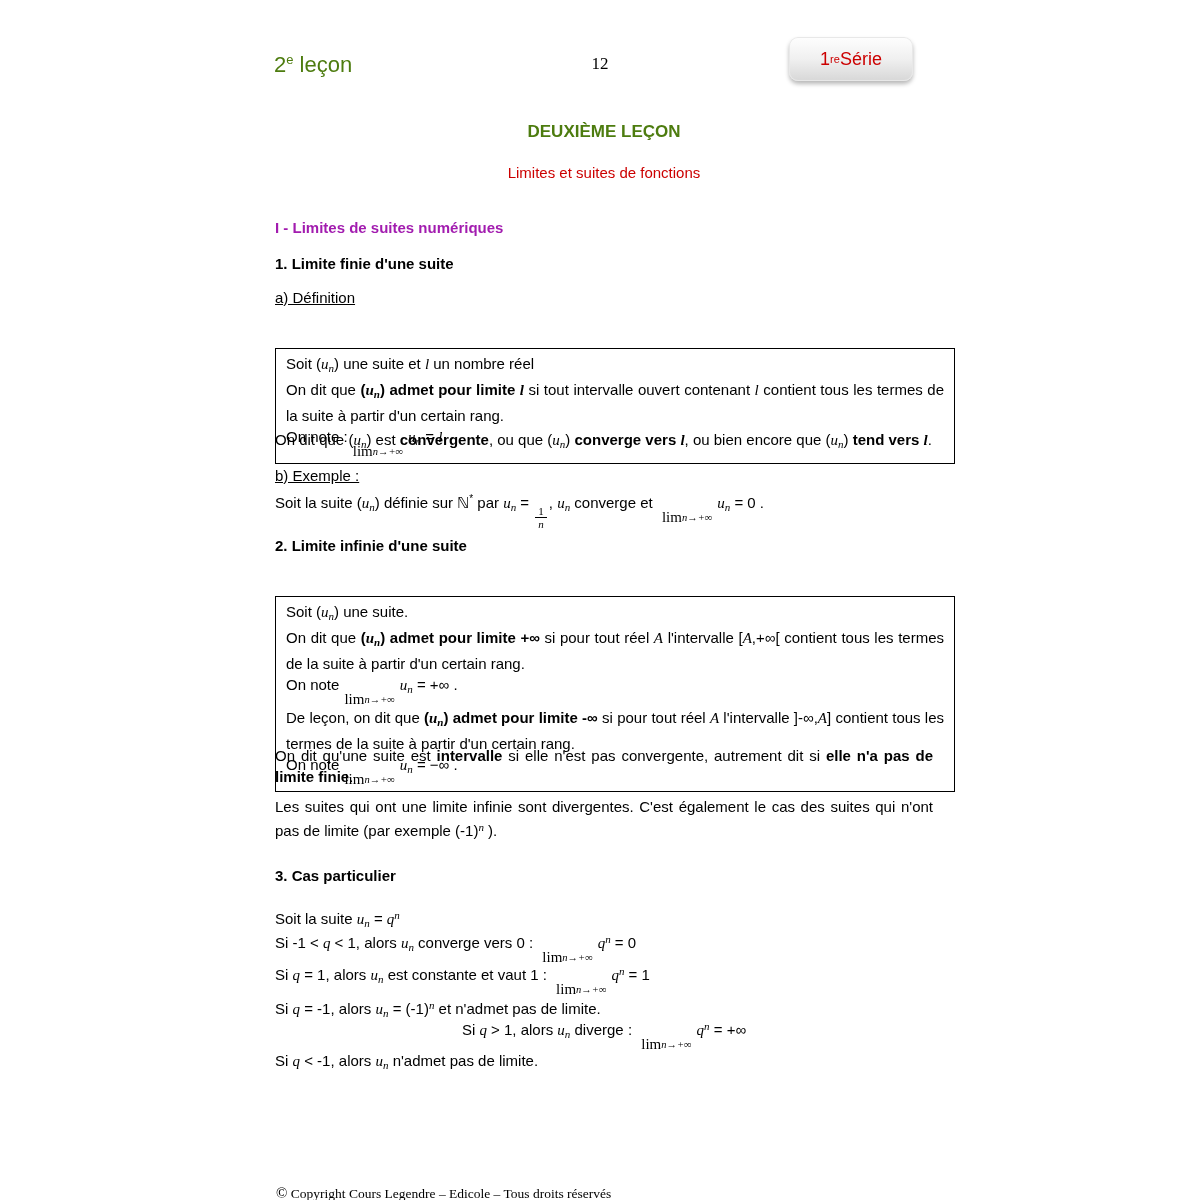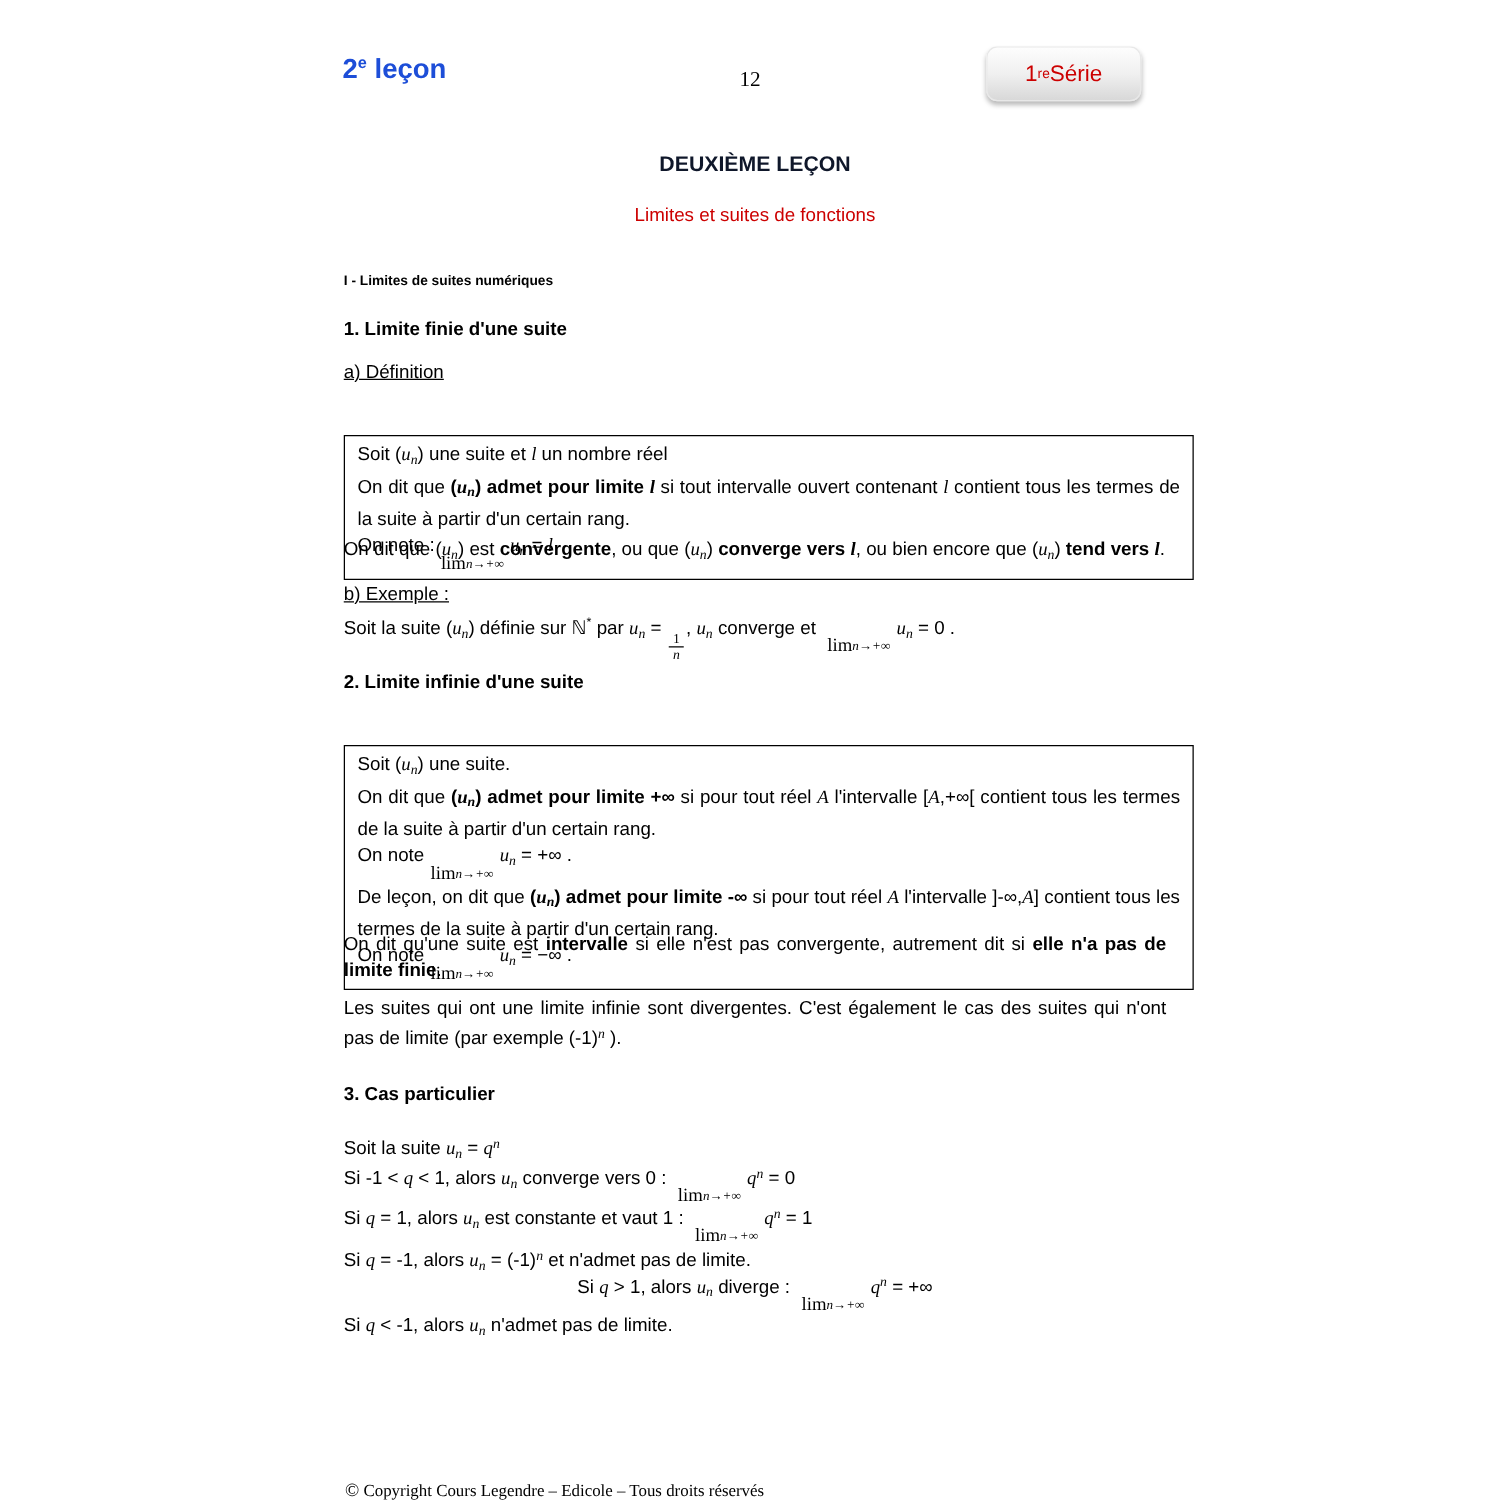--- a/index.html
+++ b/index.html
@@ -7,36 +7,36 @@
     position:relative; width:1200px; height:1200px; background:#ffffff;
     font-family:"Liberation Sans", sans-serif; font-size:15px; color:#000;
     overflow:hidden;
   }
   .abs { position:absolute; left:275px; width:658px; }
   .just { text-align:justify; }
   .nowrap { white-space:nowrap; }
   p { margin:0; line-height:21px; }
 
   
-  .lesson { position:absolute; left:274px; top:42px; font-size:22px; color:#1d4ed8;font-weight:bold; }
+  .lesson { position:absolute; left:274px; top:52px; font-size:22px; color:#4d7c0f; }
   .lesson sup { font-size:13px; vertical-align:8px; }
   .pagenum { position:absolute; left:560px; top:54px; width:80px; text-align:center;
              font-family:"Liberation Serif", serif; font-size:17px; }
   .badge { position:absolute; left:789px; top:37px; width:124px; height:44px;
            border-radius:9px;
            background:linear-gradient(180deg,#fefefe 0%,#f0f0f0 50%,#d7d7d7 100%);
            box-shadow:0 3px 4px rgba(0,0,0,0.28), inset 0 0 0 1px #e8e8e8;
            display:flex; align-items:center; justify-content:center;
            color:#cc0000; font-size:18px; }
   .badge sup { font-size:11px; vertical-align:7px; }
 
   
-  .title { top:122px; font-size:17px; font-weight:bold; color:#0f172a; text-align:center; }
+  .title { top:122px; font-size:17px; font-weight:bold; color:#4d7c0f; text-align:center; }
   .subtitle { top:164px; font-size:15px; color:#cc0000; text-align:center; }
-  .sec-heading { top:219px; font-size:11px; font-weight:bold; color:#000000; }
+  .sec-heading { top:219px; font-size:15px; font-weight:bold; color:#a21caf; }
   .sub-heading { font-weight:bold; font-size:15px; }
   .u-label { text-decoration:underline; }
 
   
   .m   { font-family:"Liberation Serif", serif; font-style:italic; }
   .ms  { font-family:"Liberation Serif", serif; font-style:italic; font-size:11px; vertical-align:-3px; }
   .msup{ font-family:"Liberation Serif", serif; font-style:italic; font-size:11px; vertical-align:5px; }
   .bm  { font-family:"Liberation Serif", serif; font-style:italic; font-weight:bold; }
   .bms { font-family:"Liberation Serif", serif; font-style:italic; font-weight:bold; font-size:11px; vertical-align:-3px; }
   .b   { font-weight:bold; }

